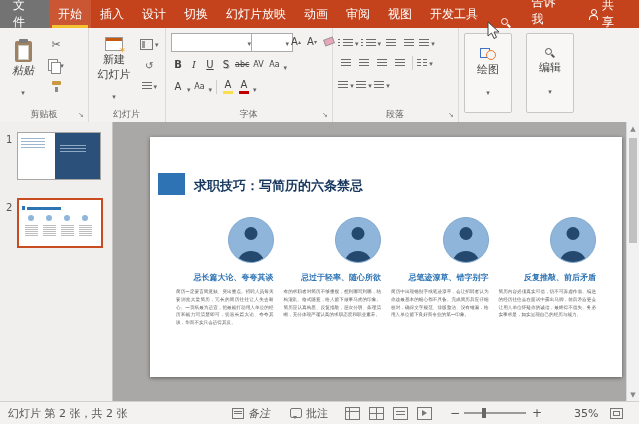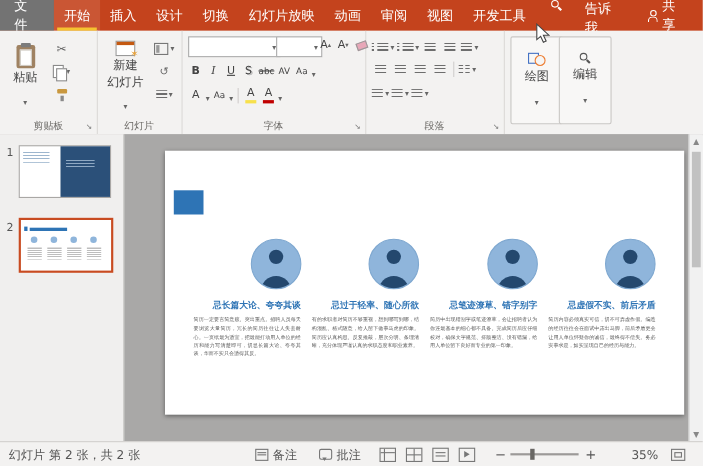--- a/index.html
+++ b/index.html
@@ -5,21 +5,21 @@
   html,body{margin:0;padding:0;}
   body{font-family:"DejaVu Sans","Liberation Sans",sans-serif;}
   .app{position:relative;width:639px;height:424px;background:#F3F2F1;overflow:hidden;}
 
   
   .titlebar{position:absolute;top:0;left:0;right:0;height:28px;background:#C4431D;display:flex;align-items:stretch;color:#fff;font-size:12px;}
   .file-tab{background:#737373;padding:0 13px;display:flex;align-items:center;cursor:default;}
   .tab{padding:0 9px;display:flex;align-items:center;position:relative;cursor:default;white-space:nowrap;}
   .tab.active{background:rgba(255,255,255,0.10);}
   .tab.active::after{content:"";position:absolute;left:3px;right:3px;bottom:0;height:3px;background:#F5C331;}
-  .tellme{display:flex;align-items:flex-start;gap:21px;padding:0 8px;margin-left:6px;}
+  .tellme{display:flex;align-items:flex-end;gap:21px;padding:0 8px;margin-left:6px;}
   .share{margin-left:auto;display:flex;align-items:center;gap:5px;padding:0 14px;}
 
   .icon-magnifier{width:10px;height:10px;position:relative;display:inline-block;}
   .icon-magnifier::before{content:"";position:absolute;width:5px;height:5px;border:1.4px solid currentColor;border-radius:50%;left:0;top:0;}
   .icon-magnifier::after{content:"";position:absolute;width:4px;height:1.5px;background:currentColor;transform:rotate(45deg);left:6px;top:7px;}
   .icon-person{width:10px;height:11px;position:relative;display:inline-block;}
   .icon-person::before{content:"";position:absolute;top:0;left:3px;width:4px;height:4px;border:1px solid #fff;border-radius:50%;}
   .icon-person::after{content:"";position:absolute;bottom:0;left:1px;width:7px;height:4px;border:1px solid #fff;border-bottom:none;border-radius:4px 4px 0 0;}
 
   
@@ -157,21 +157,21 @@
     </div>
   </div>
 
   <svg class="cursor" width="13" height="19" viewBox="0 0 13 19">
     <path d="M1,1 L1,15 L4.5,12 L7,17.5 L9.5,16.3 L7,11 L12,11 Z" fill="#fff" stroke="#444" stroke-width="1"></path>
   </svg>
 
   <div class="ribbon">
 
     <div class="group" style="left:0;width:88px;">
-      <div class="bigbtn" style="left:5px;width:36px;">
+      <div class="bigbtn" style="left:5px;width:36px;font-style:italic;">
         <span class="icon-clipboard"></span>
         <span class="biglabel">粘贴</span>
         <span class="dd"></span>
       </div>
       <div class="minicol" style="left:48px;">
         <span class="mini">
             <span class="g-scissors"></span>
           </span>
         <span class="mini">
             <span class="icon-copy"></span>
@@ -314,21 +314,21 @@
       <div class="group-label">段落</div>
       <span class="launcher"></span>
     </div>
 
     <div class="bigdrop" style="left:464px;width:46px;">
       <span class="icon-shapes"></span>
       <span class="biglabel">绘图</span>
       <span class="dd"></span>
     </div>
 
-    <div class="bigdrop" style="left:508px;width:46px;">
+    <div class="bigdrop" style="left:526px;width:46px;">
       <span class="icon-magnifier" style="color:#555;"></span>
       <span class="biglabel">编辑</span>
       <span class="dd"></span>
     </div>
   </div>
 
   <div class="panel">
     <span class="thumb-num" style="top:12px;">1</span>
     <div class="thumb" style="top:10px;">
       <div class="t1-lines"></div>
@@ -344,20 +344,21 @@
       <div class="t2-text" style="left:6px;"></div>
       <div class="t2-text" style="left:24px;"></div>
       <div class="t2-text" style="left:42px;"></div>
       <div class="t2-text" style="left:60px;"></div>
     </div>
   </div>
 
   <div class="canvas">
     <div class="slide">
       <div class="title-block"></div>
+      <div class="slide-title">求职技巧：写简历的六条禁忌</div>
       <div class="columns">
         <div class="col">
           <div class="avatar">
               <span class="head"></span>
               <span class="shirt"></span>
               <span class="torso"></span>
             </div>
           <h4>忌长篇大论、夸夸其谈</h4>
           <p>简历一定要言简意赅、突出重点。招聘人员每天要浏览大量简历，冗长的简历往往让人失去耐心。一页纸最为适宜，把最能打动用人单位的经历和能力写清楚即可，切忌长篇大论、夸夸其谈，华而不实只会适得其反。</p>
         </div>
@@ -378,38 +379,38 @@
             </div>
           <h4>忌笔迹潦草、错字别字</h4>
           <p>简历中出现错别字或笔迹潦草，会让招聘者认为你连最基本的细心都不具备。完成简历后应仔细校对，确保文字规范、排版整洁、没有错漏，给用人单位留下良好而专业的第一印象。</p>
         </div>
         <div class="col">
           <div class="avatar">
               <span class="head"></span>
               <span class="shirt"></span>
               <span class="torso"></span>
             </div>
-          <h4>忌虚假不实、前后矛盾</h4>
+          <h4>反复推敲、前后矛盾</h4>
           <p>简历内容必须真实可信，切不可弄虚作假。编造的经历往往会在面试中露出马脚，前后矛盾更会让用人单位怀疑你的诚信，最终得不偿失。务必实事求是，如实呈现自己的经历与能力。</p>
         </div>
       </div>
     </div>
   </div>
 
   <div class="vscroll">
     <span class="vs-arrow" style="top:3px;">▲</span>
     <div class="vs-thumb"></div>
     <span class="vs-arrow" style="bottom:3px;">▼</span>
   </div>
 
   <div class="statusbar">
     <div class="sb-item" style="left:8px;">
         <span>幻灯片 第 2 张，共 2 张</span>
       </div>
-    <div class="sb-item" style="left:232px;">
+    <div class="sb-item" style="left:232px;font-style:italic;">
       <span class="icon-notes"></span>
       <span>备注</span>
     </div>
     <div class="sb-item" style="left:290px;">
       <span class="icon-comment"></span>
       <span>批注</span>
     </div>
     <div class="sb-item" style="left:345px;">
         <span class="vicon v-normal"></span>
       </div>

